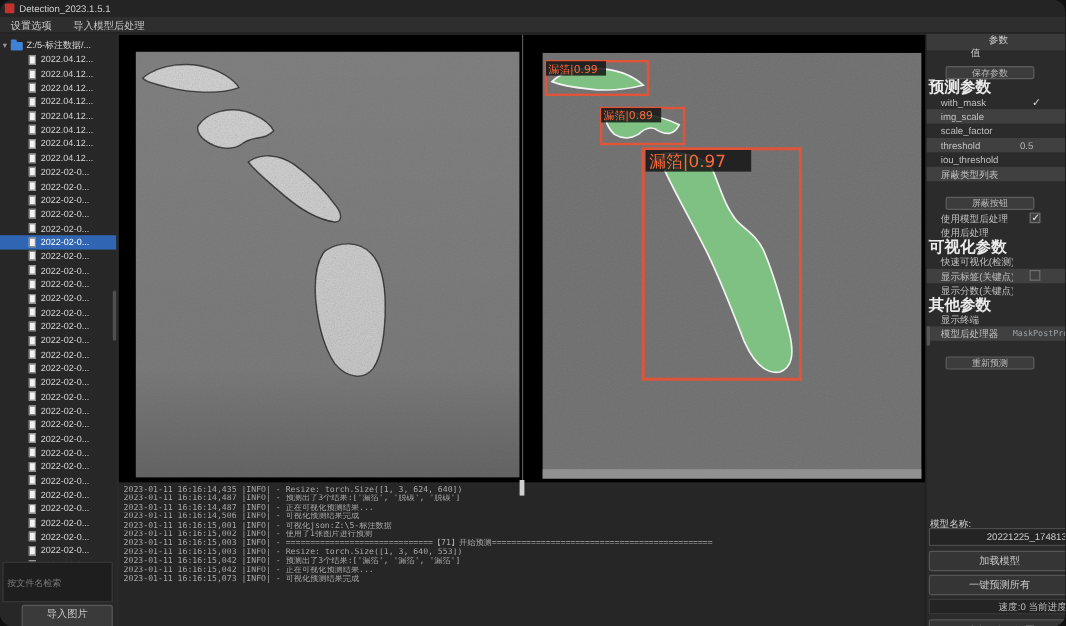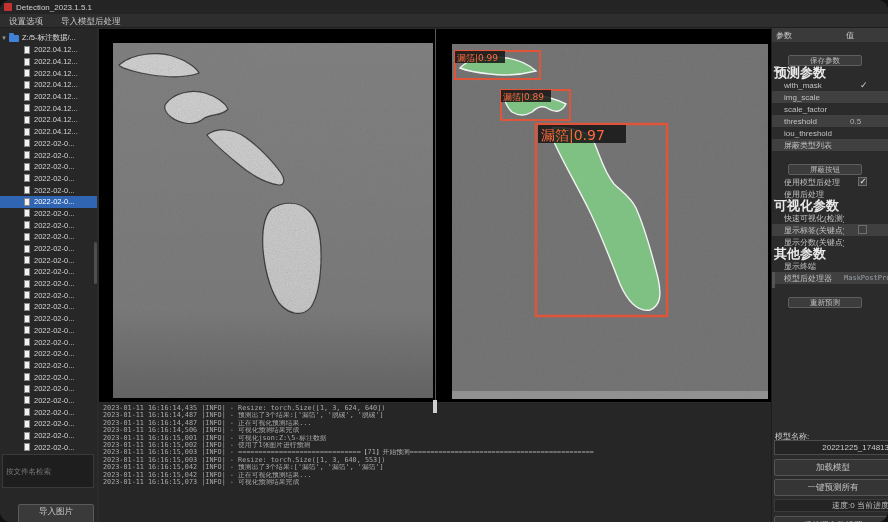--- a/index.html
+++ b/index.html
@@ -22,40 +22,40 @@
   #sidebar { position:absolute; left:0; top:28px; width:97px; height:494px; background:#272727; overflow:hidden; }
   #tree { position:absolute; left:0; top:4px; width:100%; }
   .tree-root { display:flex; align-items:center; height:12px; font-size:7.5px; color:#ddd; white-space:nowrap; }
   .expander { width:8px; text-align:center; color:#9a9a9a; font-size:7px; }
   .folder-ic { width:10px; height:7px; background:#3f82d6; border-radius:1px; margin:0 3px 0 1px; position:relative; flex:0 0 auto;}
   .folder-ic::before { content:""; position:absolute; top:-2px; left:0; width:5px; height:2px; background:#3f82d6; border-radius:1px 1px 0 0; }
   .tree-item { display:flex; align-items:center; height:11.7px; padding-left:24px; font-size:7.5px; color:#d4d4d4; white-space:nowrap; }
   .tree-item.selected { background:#2f65b2; color:#fff; }
   .file-ic { width:6px; height:8px; background:#f2f2f2; border:0.5px solid #888; margin-right:4px; flex:0 0 auto; }
   #tree-scrollbar { position:absolute; right:0; top:214px; width:3px; height:42px; background:#4f4f4f; border-radius:2px; }
-  #search-input { position:absolute; left:2px; bottom:34px; width:92px; height:16px;
+  #search-input { position:absolute; left:2px; bottom:20px; width:92px; height:16px;
     background:#1e1e1e; border:1px solid #3a3a3a; color:#bbb; font-size:7.5px; padding:16px 3px;
     font-family:"Liberation Sans",sans-serif; }
   #search-input::placeholder { color:#7a7a7a; }
   #import-btn { position:absolute; left:18px; bottom:-6px; width:76px; height:24px;
     background:#3a3a3a; border:1px solid #5a5a5a; border-radius:2px; color:#ccc; font-size:8.5px;
     padding-bottom:8px; }
   
   #image-area { position:absolute; left:99px; top:29px; width:672px; height:373px; background:#000; }
   #left-img { position:absolute; left:14px; top:14px; }
   #right-img { position:absolute; left:353px; top:15px; }
   #panel-divider { position:absolute; left:336px; top:0; width:1px; height:373px; background:#585858; }
   #splitter-handle { position:absolute; left:433px; top:400px; width:4px; height:13px; background:#cfcfcf; z-index:6; }
   
   #log-panel { position:absolute; left:99px; top:403px; width:672px; height:119px; background:#262626; padding:2px 4px; overflow:hidden; }
   #log-title { font-size:8px; color:#cfcfcf; margin-bottom:2px; }
   .log-line { font-family:"DejaVu Sans Mono", monospace; font-size:6.8px; line-height:7.4px; color:#a9a9a9; white-space:pre; overflow:hidden; }
   
   #params-panel { position:absolute; left:771px; top:28px; width:117px; height:494px; background:#2b2b2b; border-left:1px solid #1d1d1d; overflow:hidden; }
-  #params-header { position:absolute; left:0; top:0; width:100%; height:14px; background:#3a3a3a; display:flex; align-items:center; font-size:8px; color:#cfcfcf; }
+  #params-header { position:absolute; left:0; top:0; width:100%; height:14px; background:#3a3a3a; display:flex; align-items:center; font-size:8px; color:#cfcfcf;flex-direction:column; }
   #params-header .ph-name { flex:1; padding-left:4px; }
   #params-header .ph-val { width:42px; }
   #param-rows { position:absolute; left:0; top:14px; width:100%; }
   .p-row { display:flex; align-items:center; height:12px; font-size:8px; color:#c0c0c0; }
   .p-row.striped { background:#404040; }
   .p-label { flex:1; padding-left:12px; white-space:nowrap; overflow:hidden; }
   .p-value { width:44px; font-size:8px; color:#b0b0b0; white-space:nowrap; overflow:hidden; padding-left:6px; }
   .p-value.mono { font-family:"DejaVu Sans Mono", monospace; font-size:7px; color:#9aa0a6; padding-left:0; }
   .p-section { height:12px; line-height:12px; font-size:13px; font-weight:bold; color:#eaeaea; padding-left:2px; }
   .p-btn-row { height:13px; display:flex; align-items:center;margin-top:12px; }

